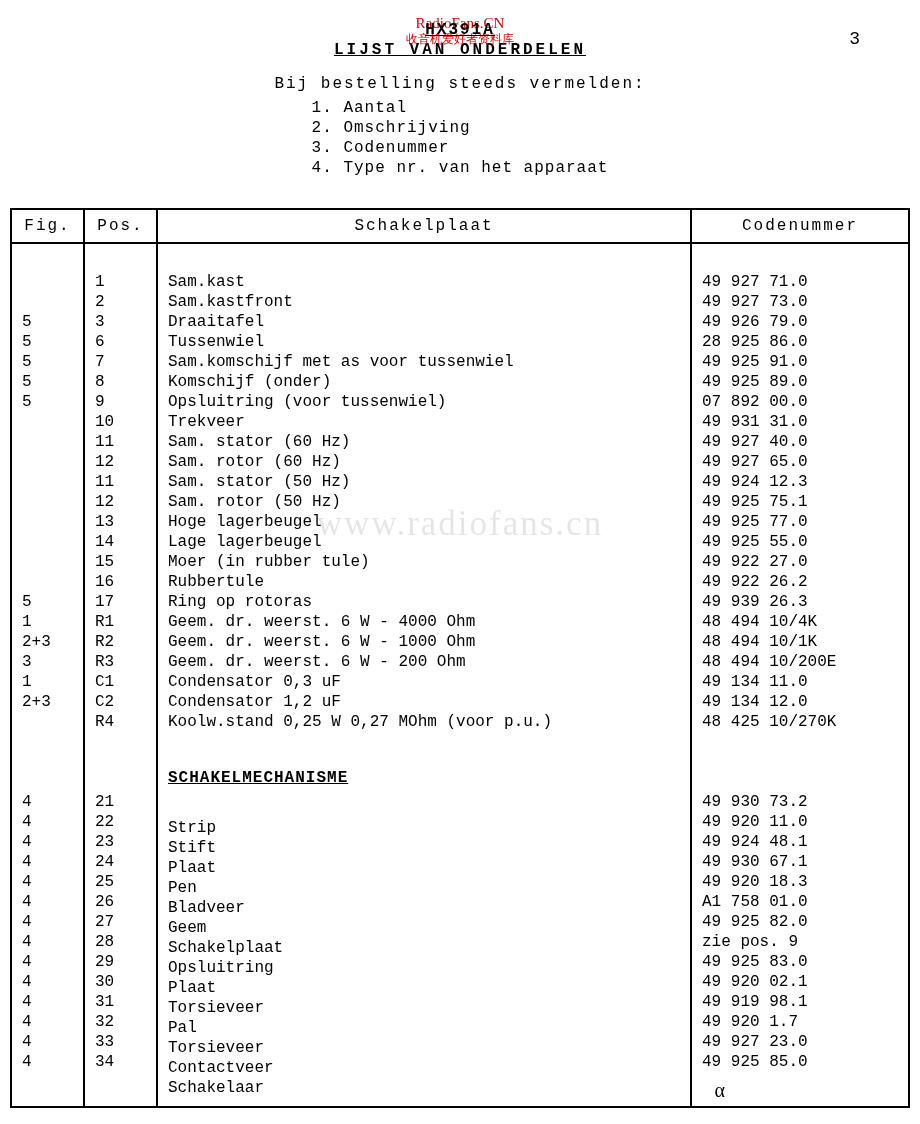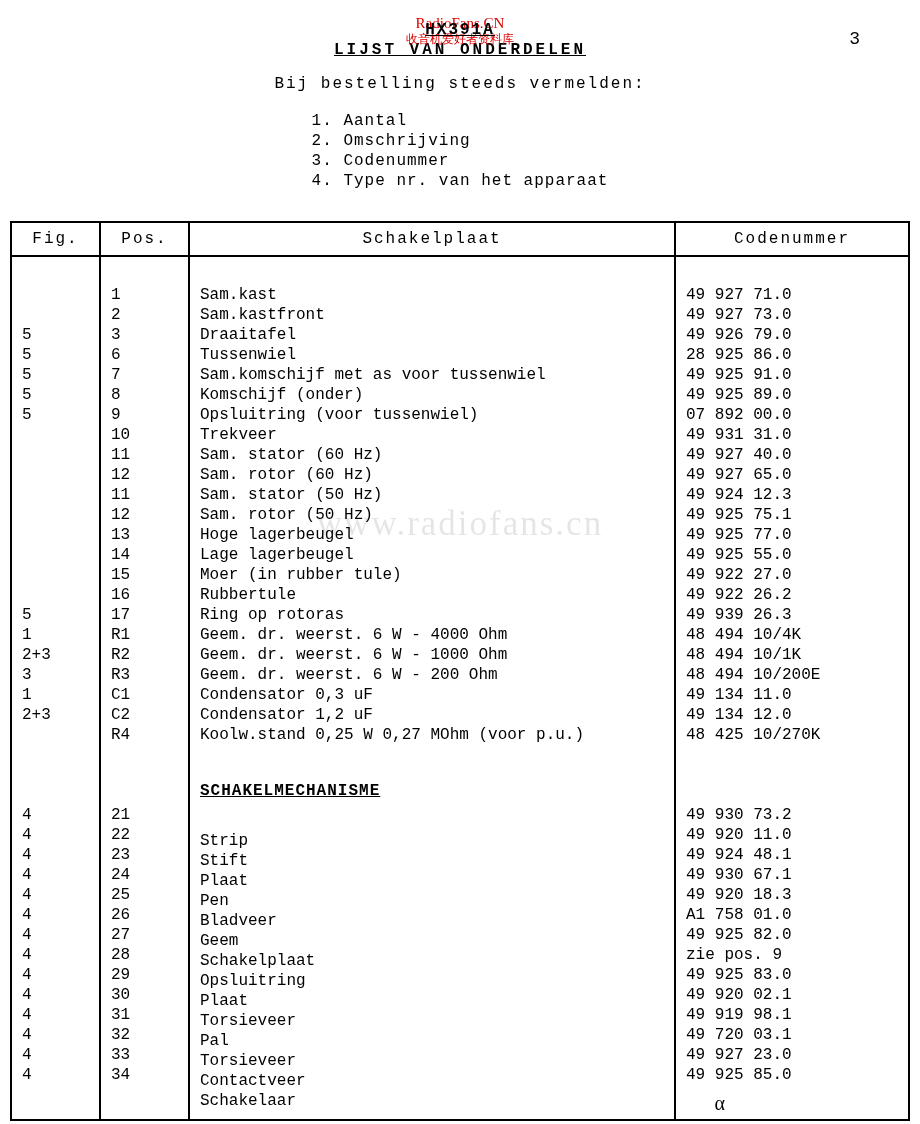--- a/index.html
+++ b/index.html
@@ -13,26 +13,26 @@
     color: #000;
     background: #fff;
     position: relative;
   }
   .page-num { position: absolute; right: 60px; top: 28px; font-size: 18px; }
   .header-block { text-align: center; margin-bottom: 14px; position: relative; }
   .red1 { color: #d00; font-family: Georgia, serif; position: absolute; left: 50%; top: -6px; transform: translateX(-50%); font-size: 15px; }
   .red2 { color: #d00; font-family: sans-serif; position: absolute; left: 50%; top: 12px; transform: translateX(-50%); font-size: 12px; }
   .hx { font-weight: bold; letter-spacing: 2px; font-size: 16px; position: relative; z-index: 0; text-decoration: underline;}
   .title-underline { text-decoration: underline; font-weight: bold; letter-spacing: 3px; display: inline-block; }
-  .subtitle { margin: 14px 0 17px 0; letter-spacing: 2px; }
+  .subtitle { margin: 14px 0 4px 0; letter-spacing: 2px; }
   .ordlist { text-align: left; display: inline-block; margin: 0 auto 16px auto; }
   .ordlist div { letter-spacing: 1px; }
   table.main { border-collapse: collapse; width: 100%; }
   table.main th, table.main td { border: 2px solid #000; vertical-align: top; }
-  table.main th { font-weight: normal; padding: 6px 16px; letter-spacing: 2px; text-align: center; margin-top: 26px; }
+  table.main th { font-weight: normal; padding: 6px 8px; letter-spacing: 2px; text-align: center; margin-top: 26px; }
   .col-fig { width: 55px; }
   .col-pos { width: 55px; }
   .col-desc { }
   .col-code { width: 200px; }
   .cell { padding: 8px 6px 8px 10px; }
   .section-head { text-decoration: underline; font-weight: bold; letter-spacing: 1px; margin: 16px 0 10px 0;}
   .wm { position: absolute; left: 50%; top: 490px; transform: translateX(-50%); color: rgba(0,0,0,0.1); font-size: 35px; font-family: Georgia, serif; pointer-events: none; letter-spacing: 2px; z-index: 10; margin-top: 12px;}
   .bottom-squiggle { position: absolute; right: 195px; bottom: 25px; font-size: 20px; font-family: serif; }
 </style>
 </head>
@@ -228,21 +228,21 @@
           <div>49 920 11.0</div>
           <div>49 924 48.1</div>
           <div>49 930 67.1</div>
           <div>49 920 18.3</div>
           <div>A1 758 01.0</div>
           <div>49 925 82.0</div>
           <div>zie pos. 9</div>
           <div>49 925 83.0</div>
           <div>49 920 02.1</div>
           <div>49 919 98.1</div>
-          <div>49 720 03.1</div>
+          <div>49 920 1.7</div>
           <div>49 927 23.0</div>
           <div>49 925 85.0</div>
         </td>
     </tr>
   </tbody>
 </table>
 
 <div class="bottom-squiggle">α</div>
 
 </body></html>

